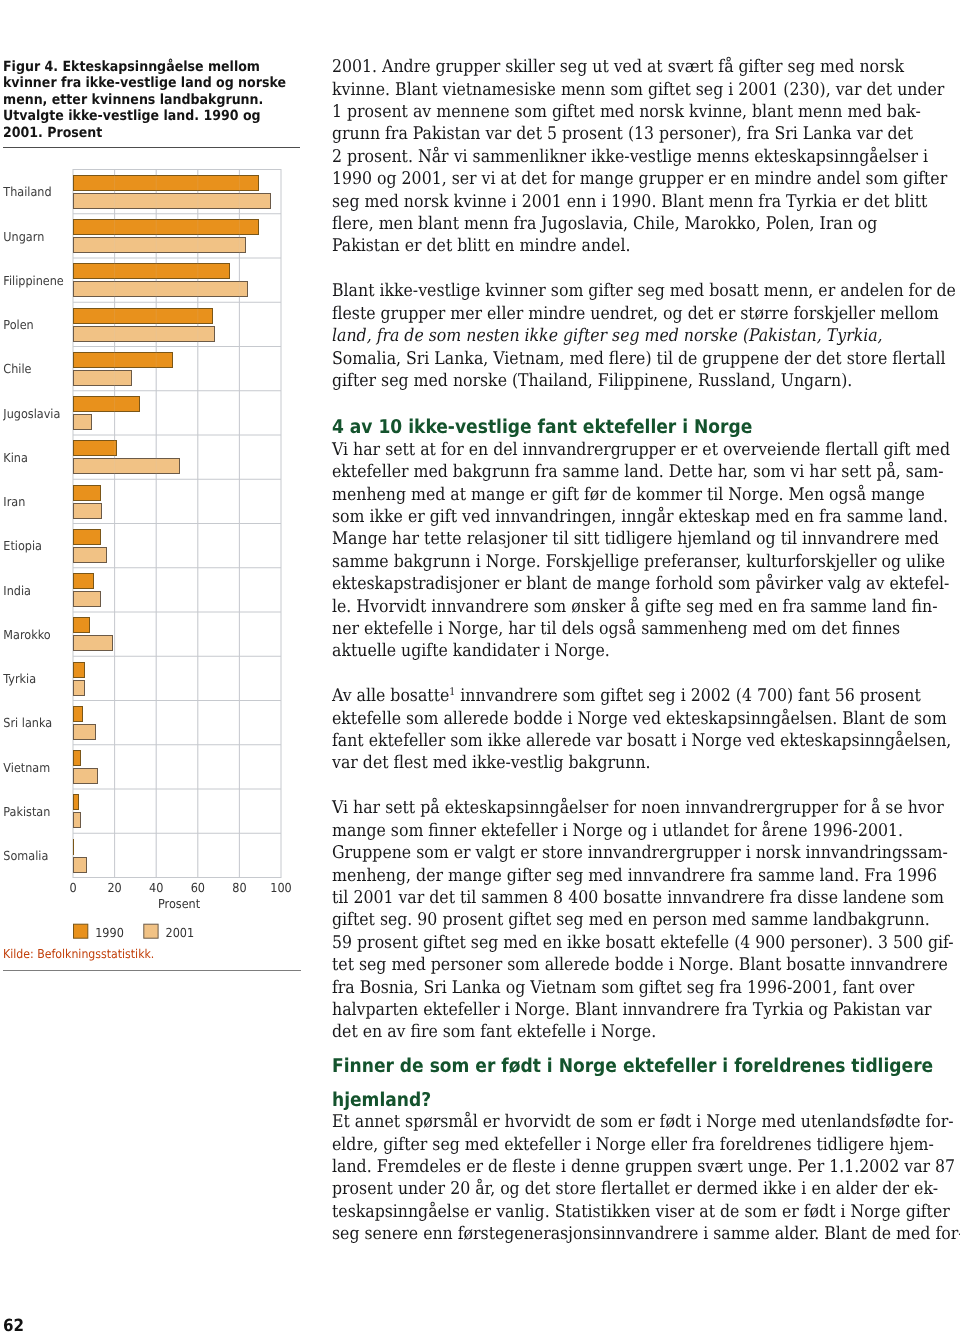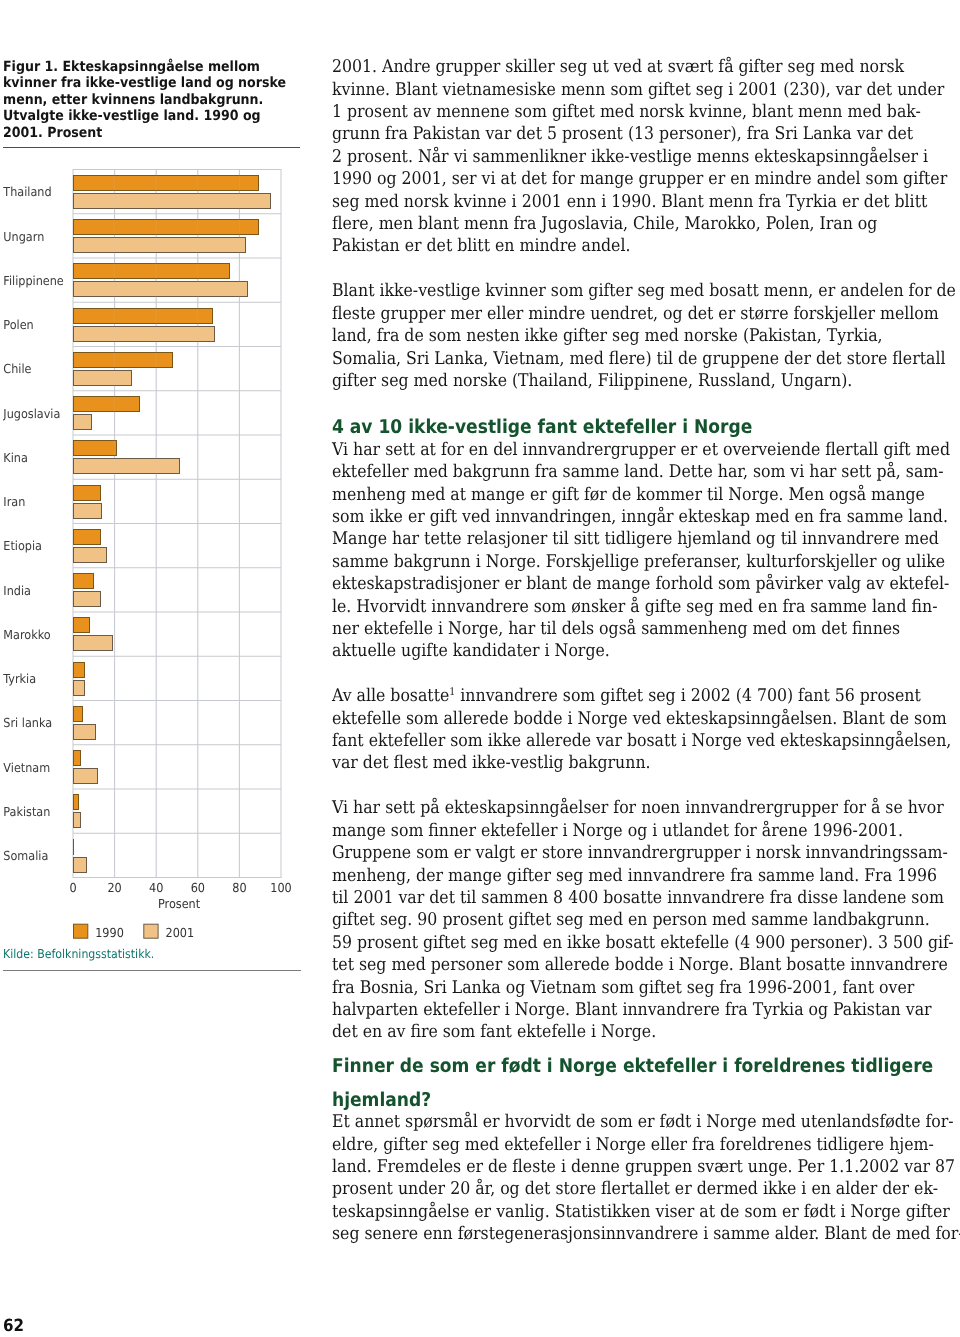--- a/index.html
+++ b/index.html
@@ -24,42 +24,42 @@
   
   .figure-col{position:absolute;left:3px;top:0;width:298px;}
   .fig-caption{position:absolute;left:0;top:58.5px;width:300px;
       font-family:"DejaVu Sans",sans-serif;font-stretch:condensed;
       font-weight:bold;font-size:14px;line-height:16.5px;color:#141414;}
   .fig-caption div{white-space:nowrap;}
   .cap-rule{position:absolute;left:0;top:146.6px;width:297px;height:1.6px;background:#4d4d4d;}
   .chart-holder{position:absolute;left:0;top:169.2px;}
   .fig-source{position:absolute;left:0;top:946px;
       font-family:"DejaVu Sans",sans-serif;font-stretch:condensed;
-      font-size:12.2px;line-height:17px;color:#0f766e;white-space:nowrap;}
+      font-size:12.2px;line-height:17px;color:#c2410c;white-space:nowrap;}
   .src-rule{position:absolute;left:0;top:969.6px;width:297.5px;height:1.1px;background:#7d7d7d;}
 
   
   .text-col{position:absolute;left:332px;top:0;width:625px;}
   .tline{position:absolute;left:0;white-space:nowrap;
       font-family:"DejaVu Serif",serif;font-stretch:condensed;
       font-size:17.5px;line-height:22.4px;color:#18181a;}
   .hline{position:absolute;left:0;white-space:nowrap;
       font-family:"DejaVu Sans",sans-serif;font-stretch:condensed;
       font-weight:bold;font-size:19px;line-height:22.4px;color:#14532d;}
   sup{font-size:10.5px;vertical-align:baseline;position:relative;top:-6px;line-height:0;}
 </style>
 </head>
 <body>
 
 <div class="page">
 
 
   <div class="figure-col">
     <div class="fig-caption" id="fig-caption">
-        <div>Figur 1. Ekteskapsinngåelse mellom</div>
+        <div>Figur 4. Ekteskapsinngåelse mellom</div>
         <div>kvinner fra ikke-vestlige land og norske</div>
         <div>menn, etter kvinnens landbakgrunn.</div>
         <div>Utvalgte ikke-vestlige land. 1990 og</div>
         <div>2001. Prosent</div>
       </div>
     <div class="cap-rule"></div>
     <div class="chart-holder">
       <svg id="chart-svg" width="300" height="770" viewBox="0 0 300 770">
           <g>
             <rect x="70" y="0.5" width="208" height="708" fill="#ffffff" stroke="#c6c9ce" stroke-width="1"></rect>
@@ -157,21 +157,21 @@
       <div class="tline" style="top: 78.68px;">kvinne. Blant vietnamesiske menn som giftet seg i 2001 (230), var det under</div>
       <div class="tline" style="top: 101.08px;">1 prosent av mennene som giftet med norsk kvinne, blant menn med bak-</div>
       <div class="tline" style="top: 123.48px;">grunn fra Pakistan var det 5 prosent (13 personer), fra Sri Lanka var det</div>
       <div class="tline" style="top: 145.88px;">2 prosent. Når vi sammenlikner ikke-vestlige menns ekteskapsinngåelser i</div>
       <div class="tline" style="top: 168.28px;">1990 og 2001, ser vi at det for mange grupper er en mindre andel som gifter</div>
       <div class="tline" style="top: 190.68px;">seg med norsk kvinne i 2001 enn i 1990. Blant menn fra Tyrkia er det blitt</div>
       <div class="tline" style="top: 213.08px;">flere, men blant menn fra Jugoslavia, Chile, Marokko, Polen, Iran og</div>
       <div class="tline" style="top: 235.48px;">Pakistan er det blitt en mindre andel.</div>
       <div class="tline" style="top: 280.38px;">Blant ikke-vestlige kvinner som gifter seg med bosatt menn, er andelen for de</div>
       <div class="tline" style="top: 302.78px;">fleste grupper mer eller mindre uendret, og det er større forskjeller mellom</div>
-      <div class="tline" style="top: 325.18px;">land, fra de som nesten ikke gifter seg med norske (Pakistan, Tyrkia,</div>
+      <div class="tline" style="top: 325.18px; font-style: italic;">land, fra de som nesten ikke gifter seg med norske (Pakistan, Tyrkia,</div>
       <div class="tline" style="top: 347.58px;">Somalia, Sri Lanka, Vietnam, med flere) til de gruppene der det store flertall</div>
       <div class="tline" style="top: 369.98px;">gifter seg med norske (Thailand, Filippinene, Russland, Ungarn).</div>
       <div class="hline" style="top: 416.2px;">4 av 10 ikke-vestlige fant ektefeller i Norge</div>
       <div class="tline" style="top: 438.78px;">Vi har sett at for en del innvandrergrupper er et overveiende flertall gift med</div>
       <div class="tline" style="top: 461.18px;">ektefeller med bakgrunn fra samme land. Dette har, som vi har sett på, sam-</div>
       <div class="tline" style="top: 483.58px;">menheng med at mange er gift før de kommer til Norge. Men også mange</div>
       <div class="tline" style="top: 505.98px;">som ikke er gift ved innvandringen, inngår ekteskap med en fra samme land.</div>
       <div class="tline" style="top: 528.38px;">Mange har tette relasjoner til sitt tidligere hjemland og til innvandrere med</div>
       <div class="tline" style="top: 550.78px;">samme bakgrunn i Norge. Forskjellige preferanser, kulturforskjeller og ulike</div>
       <div class="tline" style="top: 573.18px;">ekteskapstradisjoner er blant de mange forhold som påvirker valg av ektefel-</div>

